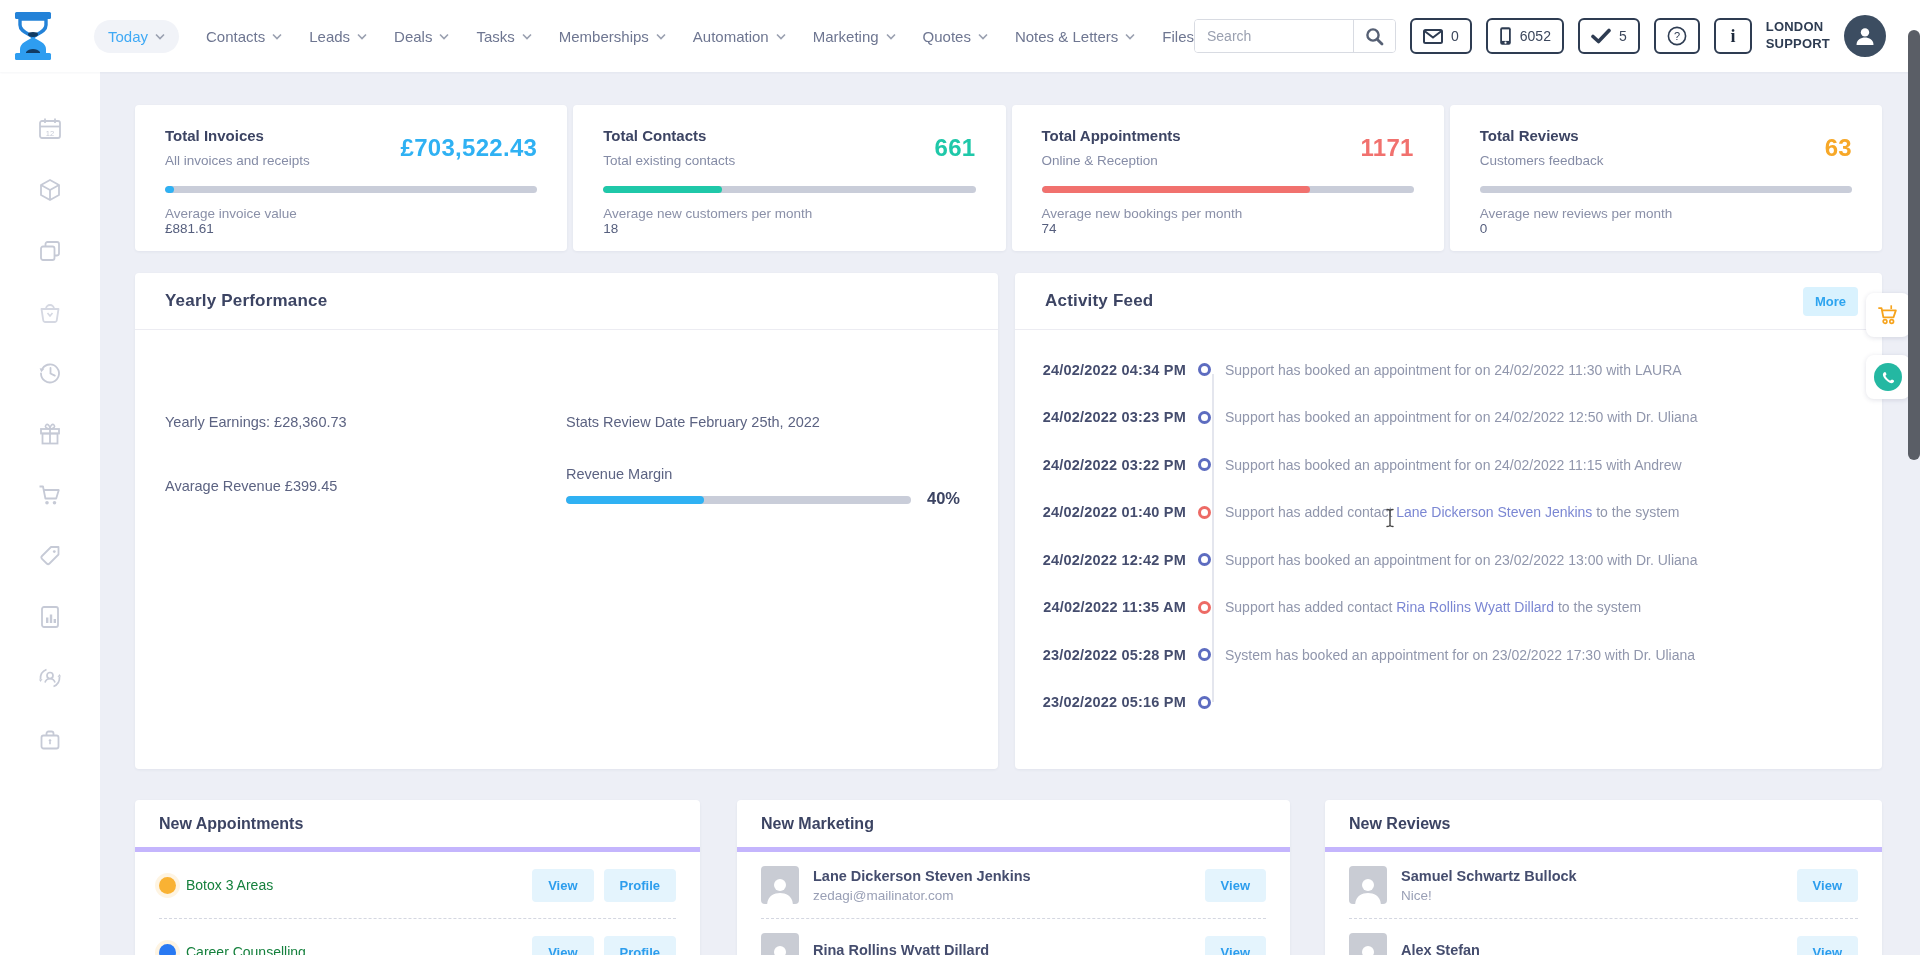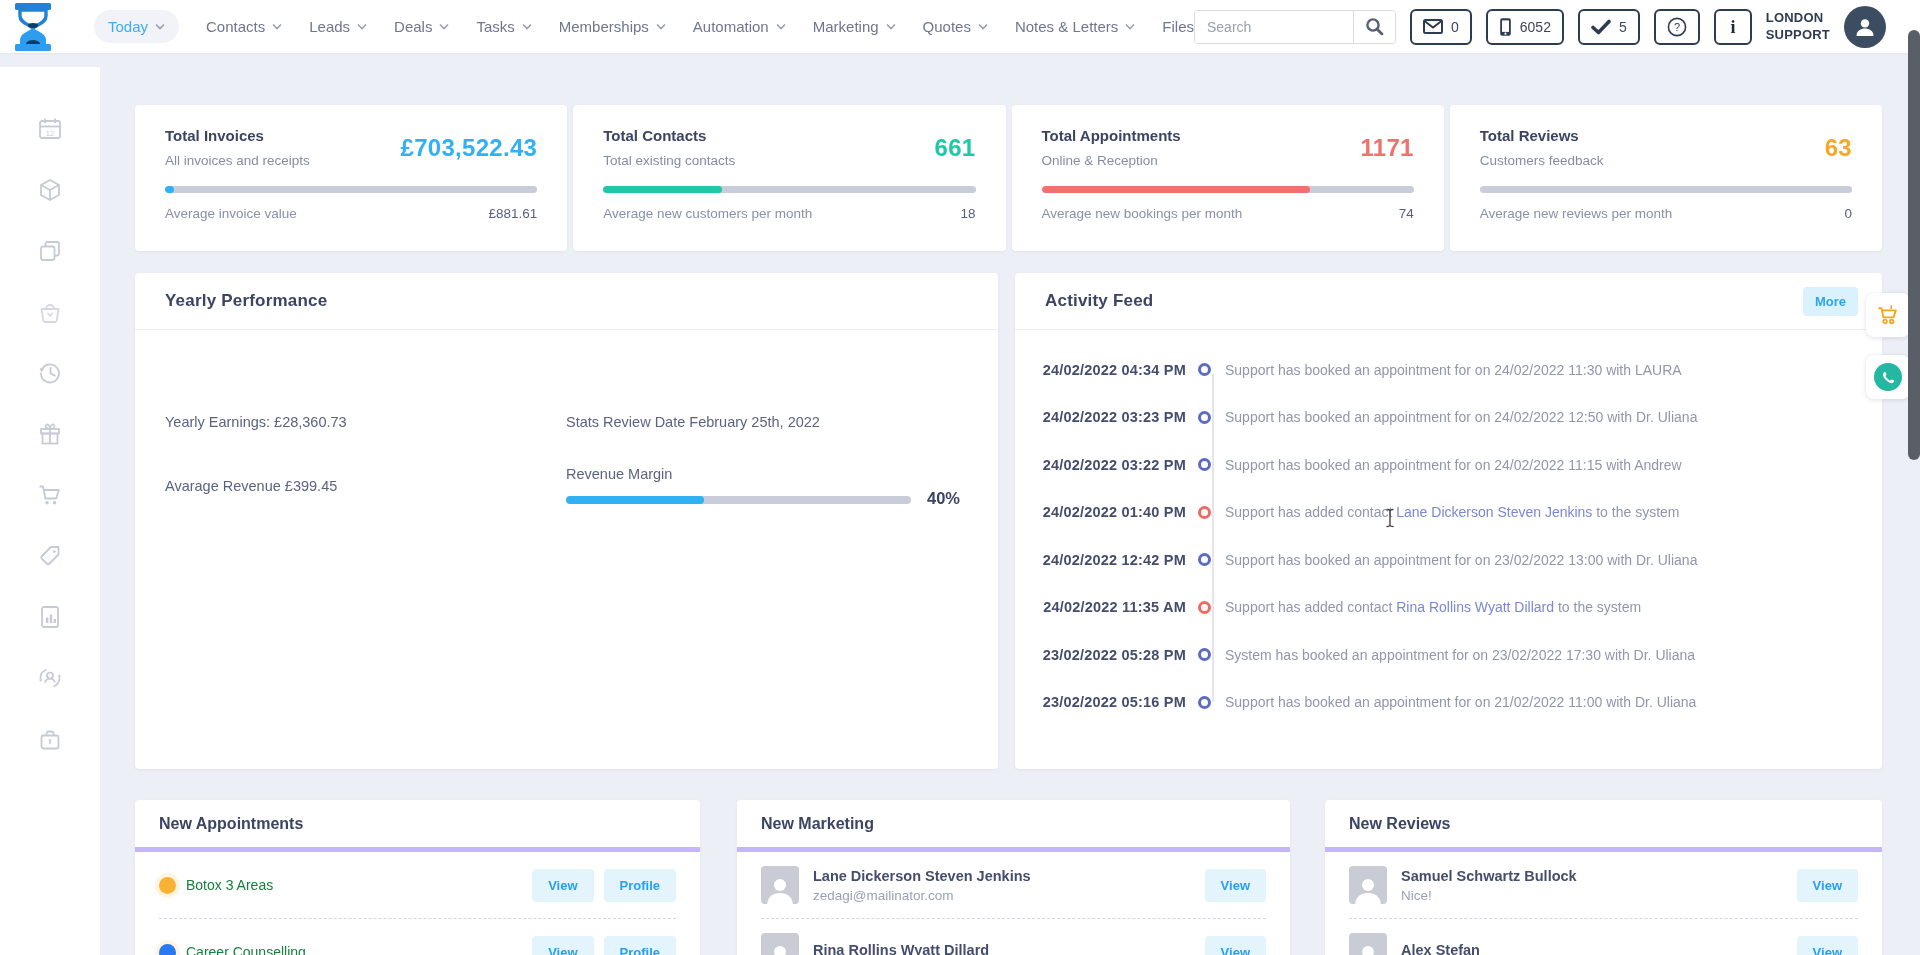--- a/index.html
+++ b/index.html
@@ -1,20 +1,20 @@
 <!DOCTYPE html>
 <html><head>
 <meta charset="utf-8">
 <style>
   * { margin:0; padding:0; box-sizing:border-box; }
   html,body { width:1920px; height:955px; overflow:hidden; background:#edeff6;
     font-family:"Liberation Sans", sans-serif; }
 
   
-  .topbar { position:absolute; left:0; top:0; width:1920px; height:53px; background:#fff;
+  .topbar { position:absolute; left:0; top:0; width:1920px; height:72px; background:#fff;
     z-index:20; display:flex; align-items:center; box-shadow:0 1px 2px rgba(40,50,90,.05); }
   .logo { width:100px; display:flex; justify-content:center; align-items:center; }
   .nav { display:flex; align-items:center; gap:27px; margin-left:28px; }
   .nav-item { display:flex; align-items:center; gap:7px; font-size:15px; color:#6e7691;
     cursor:pointer; white-space:nowrap; }
   .nav-item.active { background:#f1f3f8; border-radius:17px; padding:8px 14px; color:#3fa9f5; }
   .chev { width:10px; height:7px; display:inline-block; }
   .chev svg { display:block; }
 
   .top-right { margin-left:auto; display:flex; align-items:center; gap:14px; padding-right:34px; }
@@ -45,21 +45,21 @@
   
   .stats-row { position:absolute; left:35px; top:38px; width:1747px; height:146px; display:flex; gap:6px; }
   .stat-card { flex:1; background:#fff; border-radius:4px; box-shadow:0 1px 3px rgba(40,50,90,.06);
     padding:22px 30px 0 30px; }
   .stat-head { display:flex; justify-content:space-between; align-items:center; }
   .stat-title { font-size:15px; font-weight:600; color:#3c4463; margin-bottom:9px; }
   .stat-sub { font-size:13.5px; color:#858ca6; }
   .stat-value { font-size:24px; font-weight:600; letter-spacing:.3px; }
   .bar { margin-top:18px; height:7px; border-radius:4px; background:#c9cdd9; overflow:hidden; }
   .bar-fill { height:100%; border-radius:4px; }
-  .stat-foot { display:flex; justify-content:space-between; margin-top:13px; font-size:13.5px; }
+  .stat-foot { display:flex; justify-content:space-between; margin-top:13px; font-size:13.5px;flex-direction:column; }
   .stat-foot-label { color:#8a90a8; }
   .stat-foot-value { color:#565f7e; }
 
   
   .yp-panel { left:35px; top:206px; width:863px; height:496px; }
   .yp-body { position:relative; height:439px; font-size:14.5px; color:#5c6382; }
   .yp-earnings { position:absolute; left:30px; top:84px; }
   .yp-review-date { position:absolute; left:431px; top:84px; }
   .yp-avg-revenue { position:absolute; left:30px; top:148px; }
   .yp-margin-label { position:absolute; left:431px; top:136px; }
@@ -456,21 +456,20 @@
         <span class="feed-text"><span>Support has added contact </span><span class="feed-link">Rina Rollins Wyatt Dillard</span><span> to the system</span></span>
       </div>
       <div class="feed-item">
         <span class="feed-time">23/02/2022 05:28 PM</span>
         <span class="feed-dot" style="border-color: rgb(93, 108, 192);"></span>
         <span class="feed-text"><span>System has booked an appointment for on 23/02/2022 17:30 with Dr. Uliana</span><span class="feed-link"></span><span></span></span>
       </div>
       <div class="feed-item">
         <span class="feed-time">23/02/2022 05:16 PM</span>
         <span class="feed-dot" style="border-color: rgb(93, 108, 192);"></span>
-        <span class="feed-text"><span>Support has booked an appointment for on 21/02/2022 11:00 with Dr. Uliana</span><span class="feed-link"></span><span></span></span>
       </div>
     </div>
   </div>
 
   <div class="panel appt-panel">
     <div class="bp-head">
       <div class="bp-title">New Appointments</div>
     </div>
     <div class="list-row">
       <span class="appt-dot" style="background-color: rgb(249, 178, 51);"></span>

